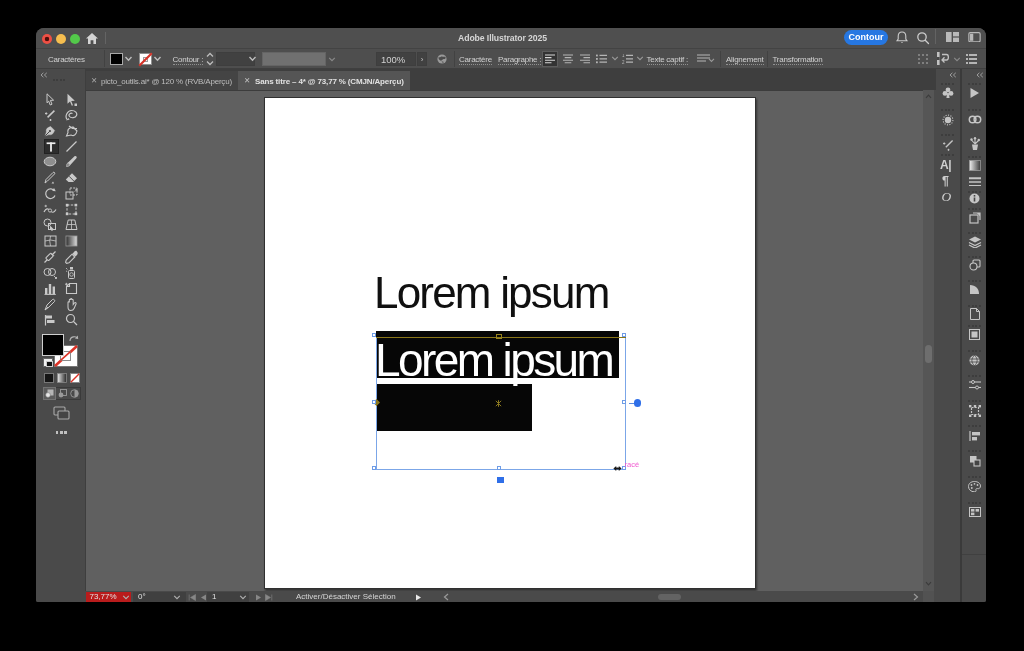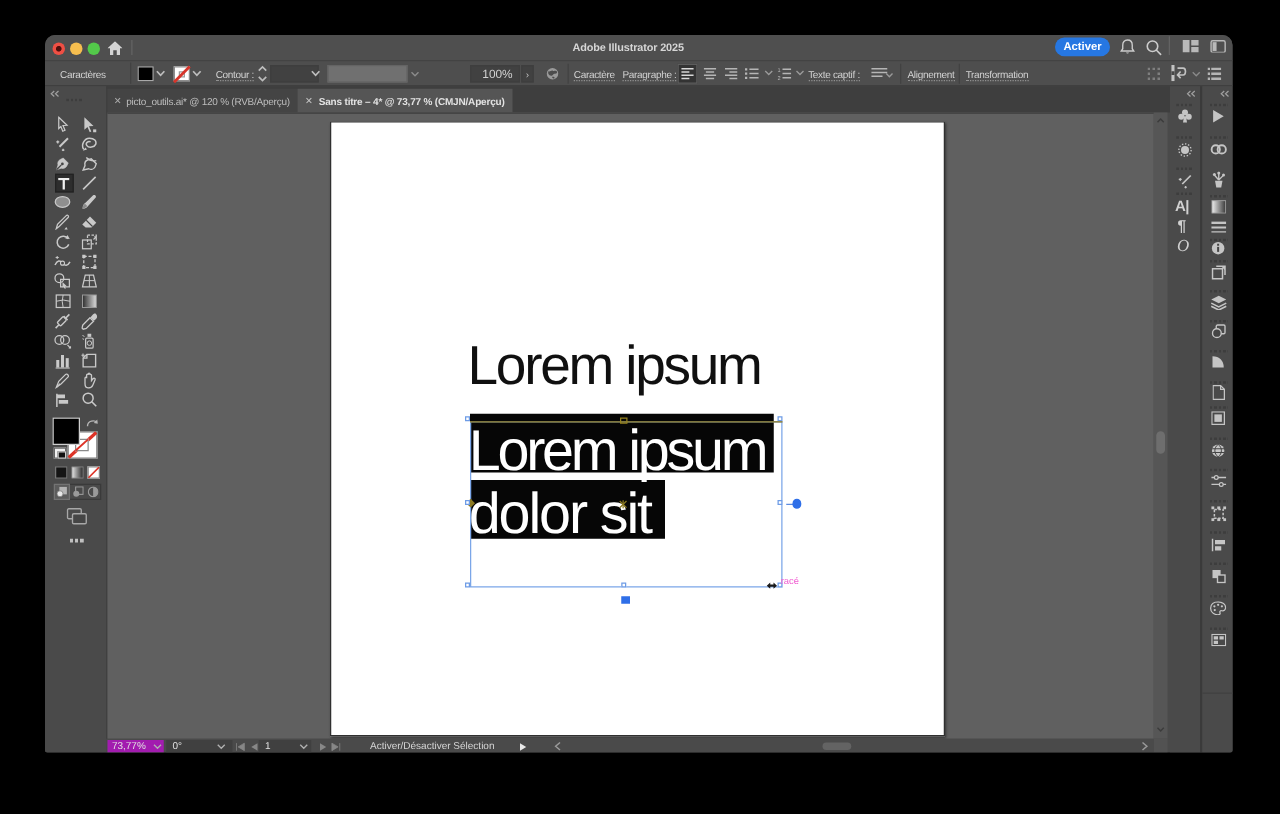--- a/index.html
+++ b/index.html
@@ -7,42 +7,42 @@
 body{width:1024px;height:651px;position:relative;overflow:hidden;
   font-family:"Liberation Sans",sans-serif;-webkit-font-smoothing:antialiased;}
 .abs{position:absolute;}
 .win{position:absolute;left:36px;top:28px;width:950px;height:574px;background:#4a4a4a;overflow:hidden;border-radius:8px 8px 2px 2px;}
 .titlebar{position:absolute;left:0;top:0;width:951px;height:20px;background:#4f4f4f;}
 .tl{position:absolute;top:5.5px;width:10px;height:10px;border-radius:50%;}
 .ctrlbar{position:absolute;left:0;top:20px;width:951px;height:21px;background:#4e4e4e;border-top:1px solid #434343;border-bottom:1px solid #3f3f3f;}
 .tabsrow{position:absolute;left:49px;top:41px;width:851px;height:21px;background:#3e3e3e;}
 .lbl{color:#d2d2d2;font-size:8px;letter-spacing:-0.25px;white-space:nowrap;}
 .lblu{color:#d2d2d2;font-size:8px;letter-spacing:-0.25px;white-space:nowrap;border-bottom:1px dotted #909090;}
-.field{background:#414141;border:1px solid #3e3e3e;text-align:center;}
+.field{background:#414141;border:1px solid #3e3e3e;}
 .statusbar{position:absolute;left:49px;top:563px;width:838px;height:11px;background:#4a4a4a;}
 .toolcol{position:absolute;left:0;top:41px;width:49px;height:533px;background:#4a4a4a;}
 svg{display:block;}
 .dots{position:absolute;width:14px;height:2px;
   background:repeating-linear-gradient(90deg,#3d3d3d 0 2px,transparent 2px 3.5px);}
 .handle{position:absolute;width:4px;height:4px;background:#fff;border:1.2px solid #6e9ce6;}
 </style>
 </head>
 <body>
 <div class="win">
 
   <div class="titlebar">
     <div class="tl" style="left:6px;background:radial-gradient(circle at 50% 50%, #4e0f0c 0 1.9px, #ef4f44 2.6px);"></div>
     <div class="tl" style="left:20px;background:#f6be4f;"></div>
     <div class="tl" style="left:34px;background:#53c94a;"></div>
     <svg class="abs" style="left:50px;top:4.5px;" width="12" height="11" viewBox="0 0 12 11">
         <path d="M6 0 L12 5.6 L10 5.6 L10 11 L7.4 11 L7.4 7.2 L4.6 7.2 L4.6 11 L2 11 L2 5.6 L0 5.6 Z" fill="#d4d4d4"></path>
       </svg>
     <div class="abs" style="left:69px;top:4px;width:1px;height:12px;background:#646464;"></div>
     <div class="abs" style="left:422px;top:4.5px;color:#d6d6d6;font-size:8.7px;letter-spacing:-0.1px;font-weight:bold;">Adobe Illustrator 2025</div>
-    <div class="abs" style="left:808px;top:2px;width:44px;height:15px;background:#2677e2;border-radius:8px;color:#fff;font-size:9px;font-weight:bold;text-align:center;line-height:15px;">Activer</div>
+    <div class="abs" style="left:808px;top:2px;width:44px;height:15px;background:#2677e2;border-radius:8px;color:#fff;font-size:9px;font-weight:bold;text-align:center;line-height:15px;">Contour</div>
     <svg class="abs" style="left:860px;top:3px;" width="12" height="13" viewBox="0 0 12 13">
         <path d="M6 1 C8.5 1 9.8 2.8 9.8 5.2 L9.8 8 L11 9.8 L1 9.8 L2.2 8 L2.2 5.2 C2.2 2.8 3.5 1 6 1 Z" fill="none" stroke="#cccccc" stroke-width="1.1"></path>
         <path d="M4.8 11 a1.3 1.3 0 0 0 2.4 0" fill="#ccc"></path>
       </svg>
     <svg class="abs" style="left:880px;top:3px;" width="14" height="14" viewBox="0 0 14 14">
         <circle cx="6" cy="6" r="4.2" fill="none" stroke="#cccccc" stroke-width="1.3"></circle>
         <line x1="9.2" y1="9.2" x2="12.5" y2="12.5" stroke="#cccccc" stroke-width="1.3" stroke-linecap="round"></line>
       </svg>
     <div class="abs" style="left:899px;top:1px;width:1px;height:15px;background:#636363;"></div>
     <svg class="abs" style="left:910px;top:4px;" width="13" height="10" viewBox="0 0 13 10">
@@ -415,21 +415,20 @@
 
   <div class="abs" id="canvas" style="left:50px;top:62px;width:837px;height:501px;background:#606060;border-top:1px solid #3c3c3c;"></div>
 
   <div class="abs" style="left:228px;top:69px;width:492px;height:492px;background:#fff;border:1px solid #303030;box-shadow:1px 1.5px 2px rgba(0,0,0,0.45);"></div>
 
   <div class="abs" style="left:338px;top:239.5px;width:320px;font-size:44px;color:#101010;letter-spacing:-1.8px;">Lorem ipsum</div>
 
   <div class="abs" style="left:340px;top:302.5px;width:243px;height:47.8px;background:#060606;"></div>
   <div class="abs" style="left:340px;top:355.7px;width:156px;height:47.1px;background:#060606;"></div>
   <div class="abs" style="left:339px;top:304.5px;width:320px;font-size:46px;color:#fff;letter-spacing:-2.6px;">Lorem ipsum</div>
-  <div class="abs" style="left:339px;top:354.7px;width:320px;font-size:46px;color:#fff;letter-spacing:-1.7px;">dolor sit</div>
 
   <div class="abs" style="left:339.5px;top:308.5px;width:250px;height:133px;border:1px solid #7ba6e8;"></div>
   <div class="abs" style="left:340px;top:308.6px;width:249.5px;height:1.4px;background:#8a7618;z-index:5;"></div>
   <div class="abs" style="left:460.3px;top:305.7px;width:5.6px;height:5.6px;border:1.3px solid #96821e;z-index:6;"></div>
 
   <div class="handle" style="left:336.3px;top:305.3px;"></div>
   <div class="handle" style="left:586.3px;top:305.3px;"></div>
   <div class="handle" style="left:336.3px;top:438.3px;"></div>
   <div class="handle" style="left:586.3px;top:438.3px;"></div>
   <div class="handle" style="left:461.3px;top:438.3px;"></div>
@@ -624,21 +623,21 @@
     </svg>
   <div class="dots" style="left:932px;top:474px;"></div>
   <svg class="abs" style="left:932.5px;top:479px;" width="12" height="10" viewBox="0 0 12 10">
       <rect x="0.5" y="0.5" width="11" height="9" fill="none" stroke="#c5c5c5" stroke-width="1"></rect>
       <rect x="2" y="2" width="3.4" height="2.6" fill="#c5c5c5"></rect>
       <rect x="6.6" y="2" width="3.4" height="2.6" fill="#c5c5c5"></rect>
       <rect x="2" y="5.6" width="3.4" height="2.6" fill="#c5c5c5"></rect>
     </svg>
 
   <div class="statusbar"></div>
-  <div class="abs" style="left:50px;top:563.5px;width:45px;height:10px;background:#a21caf;color:#e0e0e0;font-size:8px;line-height:10.5px;padding-left:3.5px;">73,77%</div>
+  <div class="abs" style="left:50px;top:563.5px;width:45px;height:10px;background:#b91c1c;color:#e0e0e0;font-size:8px;line-height:10.5px;padding-left:3.5px;">73,77%</div>
   <svg class="abs" style="left:86px;top:567px;" width="8" height="5" viewBox="0 0 8 5">
       <path d="M1.2 0.8 L4 3.6 L6.8 0.8" fill="none" stroke="#b0b0b0" stroke-width="1.1"></path>
     </svg>
   <div class="abs" style="left:97px;top:563.5px;width:53px;height:10px;background:#404040;color:#e0e0e0;font-size:8px;line-height:10.5px;padding-left:5px;">0°</div>
   <svg class="abs" style="left:137px;top:567px;" width="8" height="5" viewBox="0 0 8 5">
       <path d="M1.2 0.8 L4 3.6 L6.8 0.8" fill="none" stroke="#b0b0b0" stroke-width="1.1"></path>
     </svg>
   <svg class="abs" style="left:152px;top:565.5px;" width="9" height="7" viewBox="0 0 9 7">
       <path d="M1.2 0.5 L1.2 6.5 M7.5 0.5 L2.5 3.5 L7.5 6.5 Z" fill="#878787" stroke="#878787" stroke-width="0.6"></path>
     </svg>

